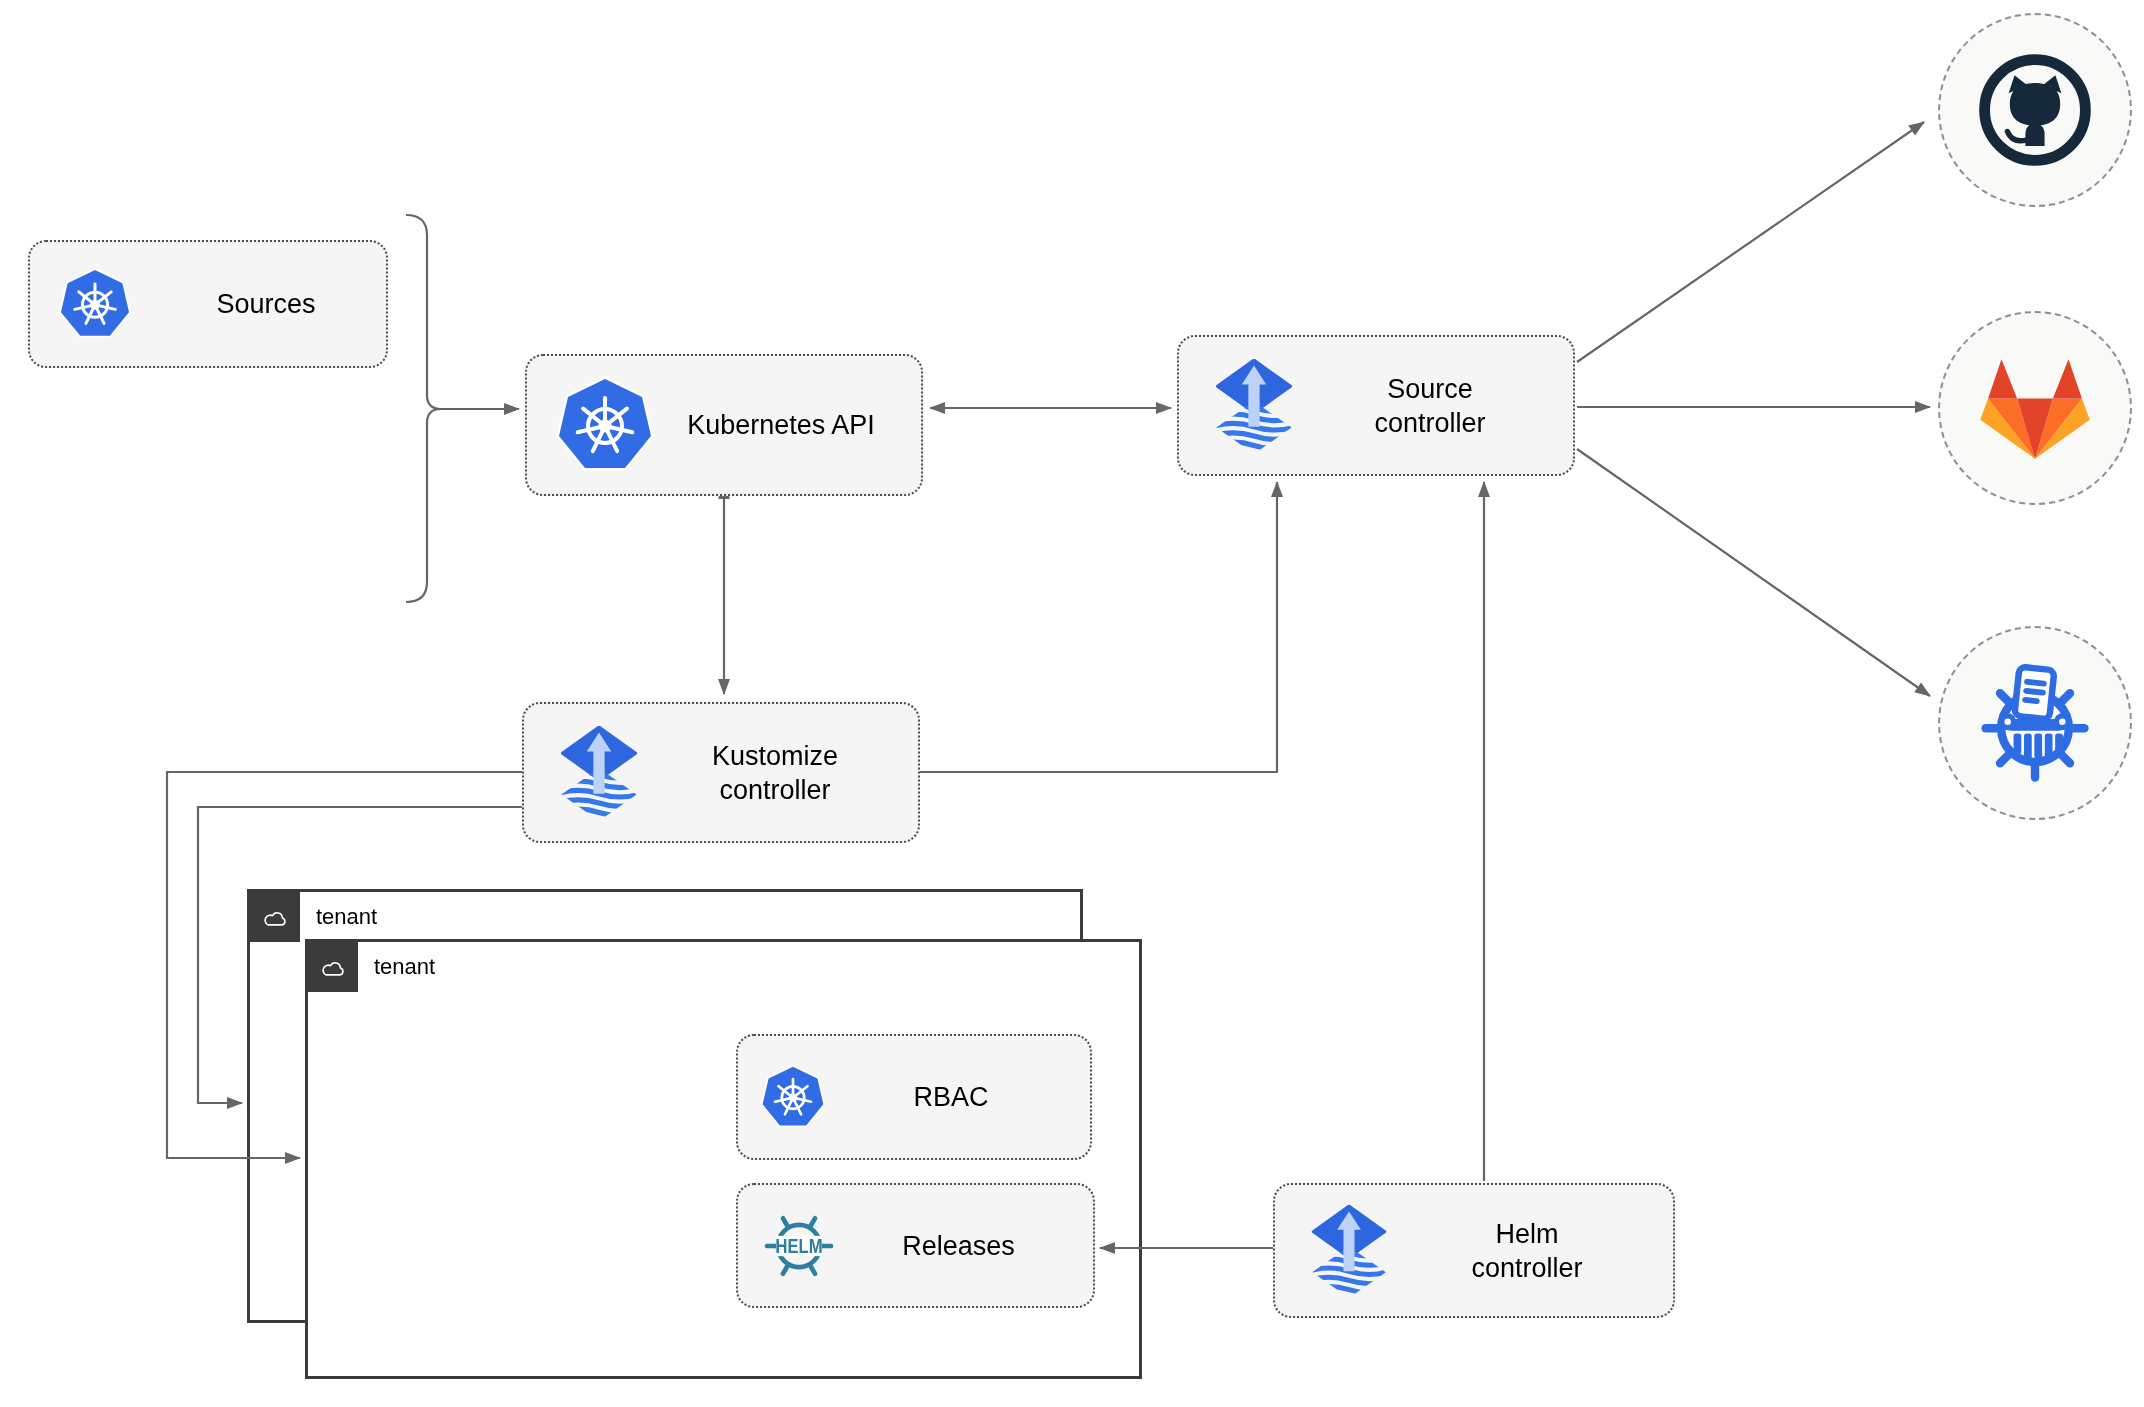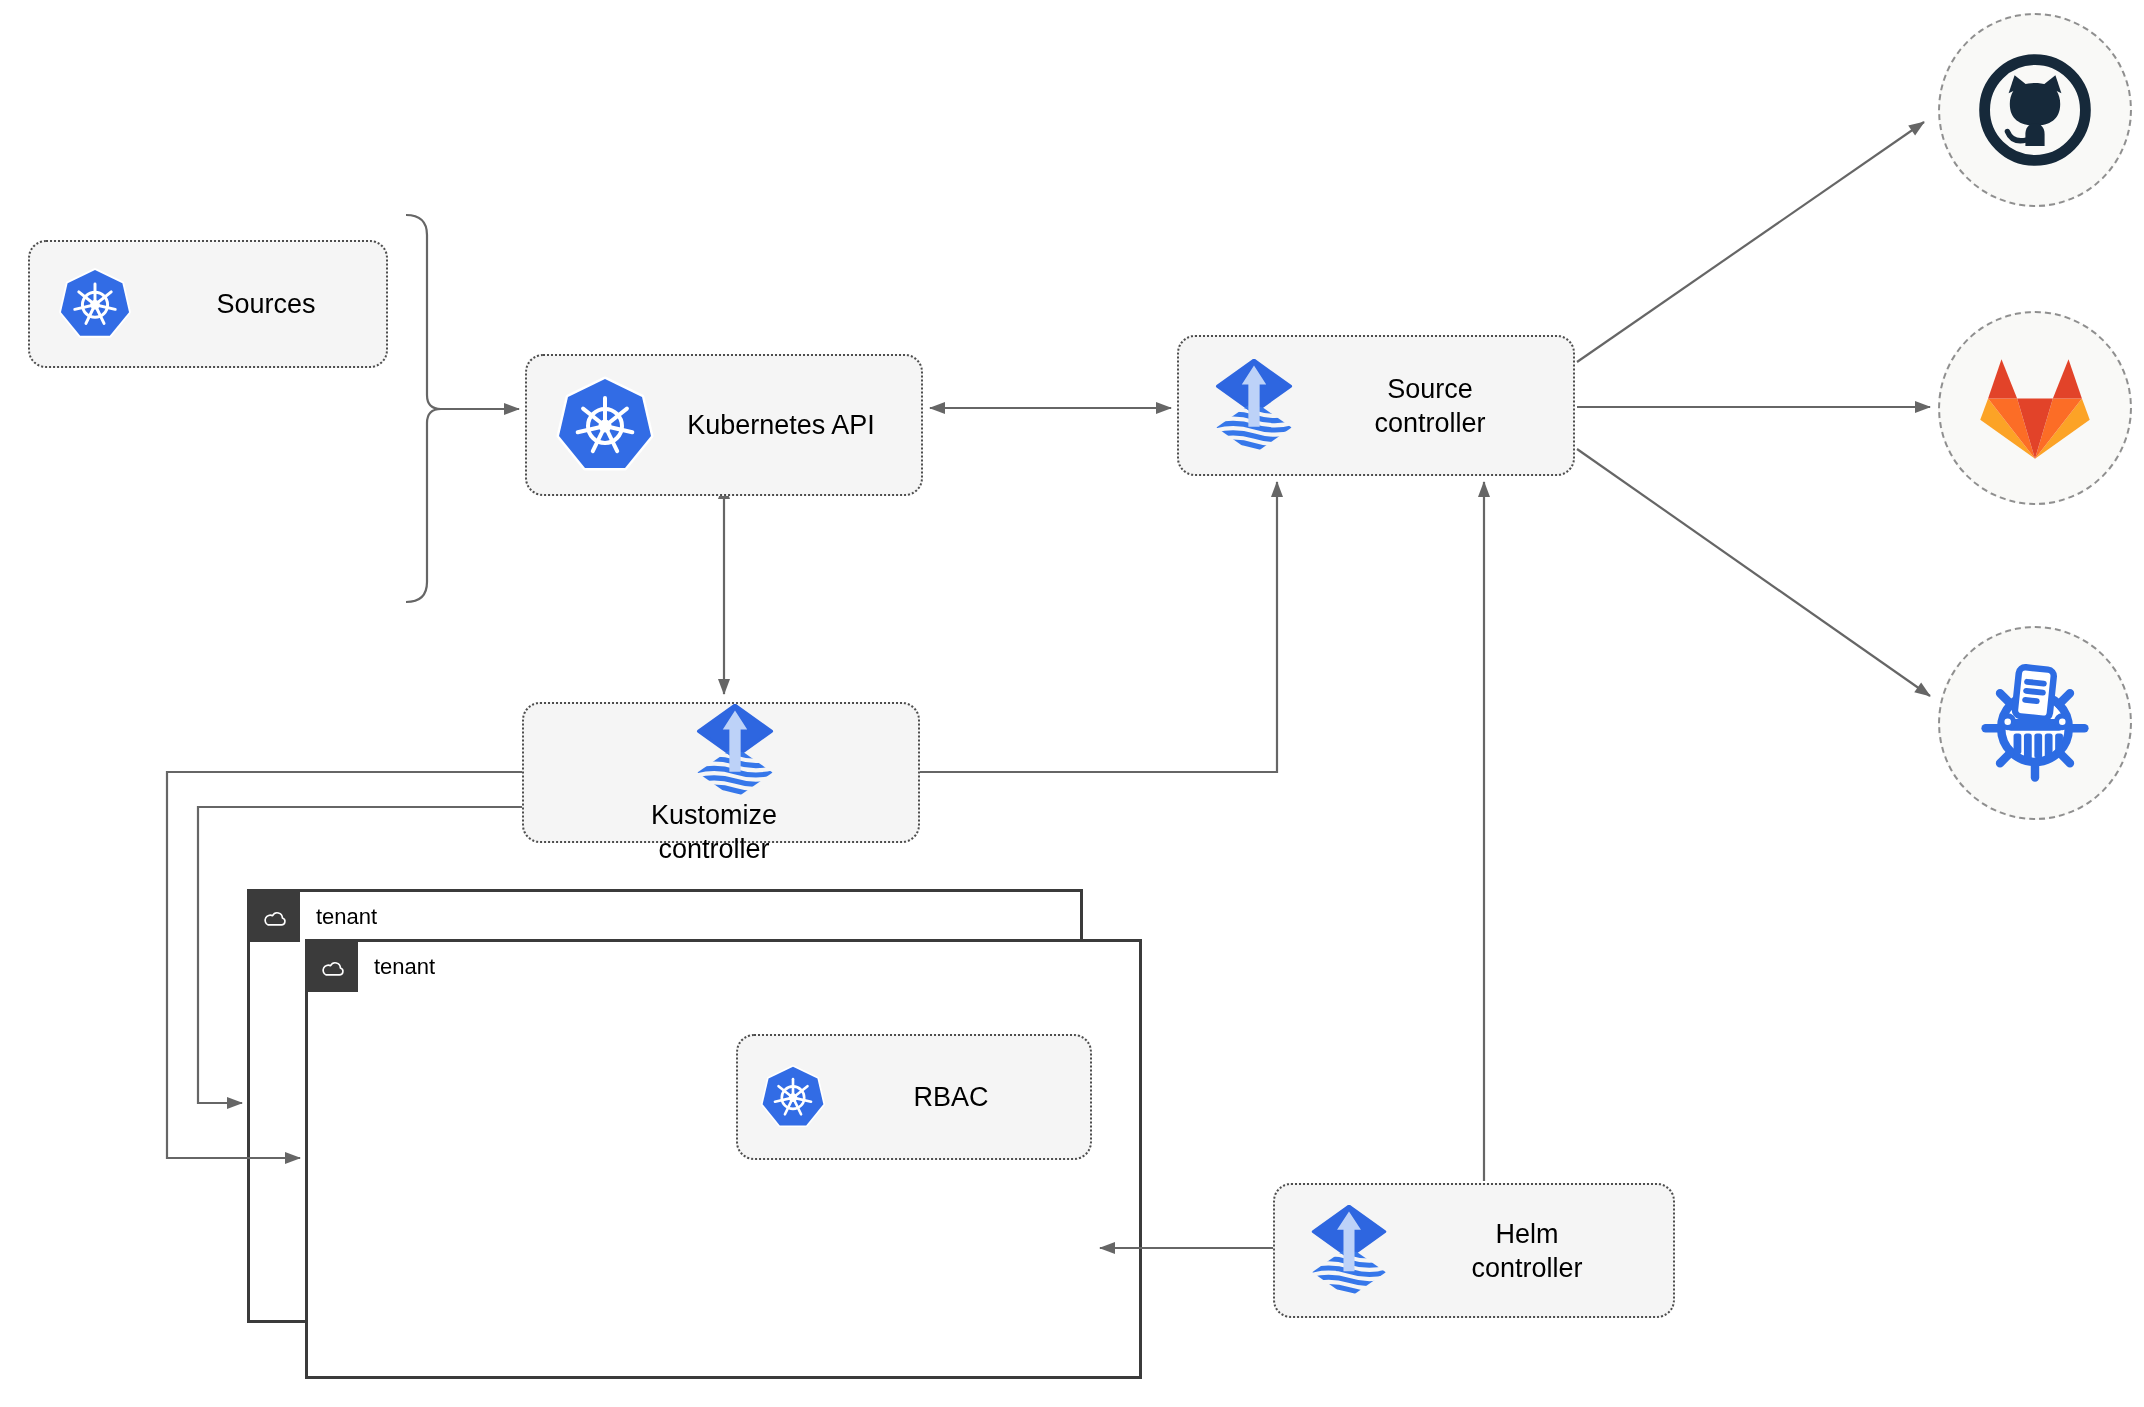--- a/index.html
+++ b/index.html
@@ -16,21 +16,21 @@
   
   .node{position:absolute; background:var(--node-fill); border:2px dotted var(--node-border);
         border-radius:18px; display:flex; align-items:center; z-index:4;}
   .node .ic{flex:0 0 auto; margin-left:28px;}
   .node .lbl{flex:1 1 auto; text-align:center; font-size:27px; line-height:34px; padding-right:14px;}
 
   .node-sources        {left:28px;  top:240px;  width:360px; height:128px;gap:28px;}
   .node-kustomizations {left:28px;  top:446px;  width:360px; height:130px;}
   .node-k8s-api        {left:525px; top:354px;  width:398px; height:142px;}
   .node-source-ctrl    {left:1177px;top:335px;  width:398px; height:141px;}
-  .node-kustomize-ctrl {left:522px; top:702px;  width:398px; height:141px;flex-direction:column;}
+  .node-kustomize-ctrl {left:522px; top:702px;  width:398px; height:141px;}
   .node-helm-ctrl      {left:1273px;top:1183px; width:402px; height:135px;}
   .node-namespaces     {left:350px; top:1034px; width:350px; height:126px;}
   .node-rbac           {left:736px; top:1034px; width:356px; height:126px;}
   .node-crds           {left:350px; top:1183px; width:350px; height:125px;}
   .node-releases       {left:736px; top:1183px; width:359px; height:125px;}
   .node-namespaces .ic,.node-rbac .ic,.node-crds .ic,.node-releases .ic{margin-left:22px;}
 
   
   .tenant{position:absolute; background:#fff; border:3px solid var(--tenant-border);}
   .tenant-back {left:247px; top:889px; width:836px; height:434px; z-index:1;}
@@ -253,20 +253,26 @@
 
 
   <div class="node node-rbac">
     <svg class="ic" width="66" height="66">
         <use href="#k8s"></use>
       </svg>
     <div class="lbl">RBAC</div>
   </div>
 
 
+  <div class="node node-releases">
+    <svg class="ic" width="78" height="78">
+        <use href="#helm"></use>
+      </svg>
+    <div class="lbl">Releases</div>
+  </div>
 
   <div class="circle circle-github">
     <svg width="120" height="120">
         <use href="#github"></use>
       </svg>
   </div>
   <div class="circle circle-gitlab">
     <svg width="112" height="105">
         <use href="#gitlab"></use>
       </svg>

